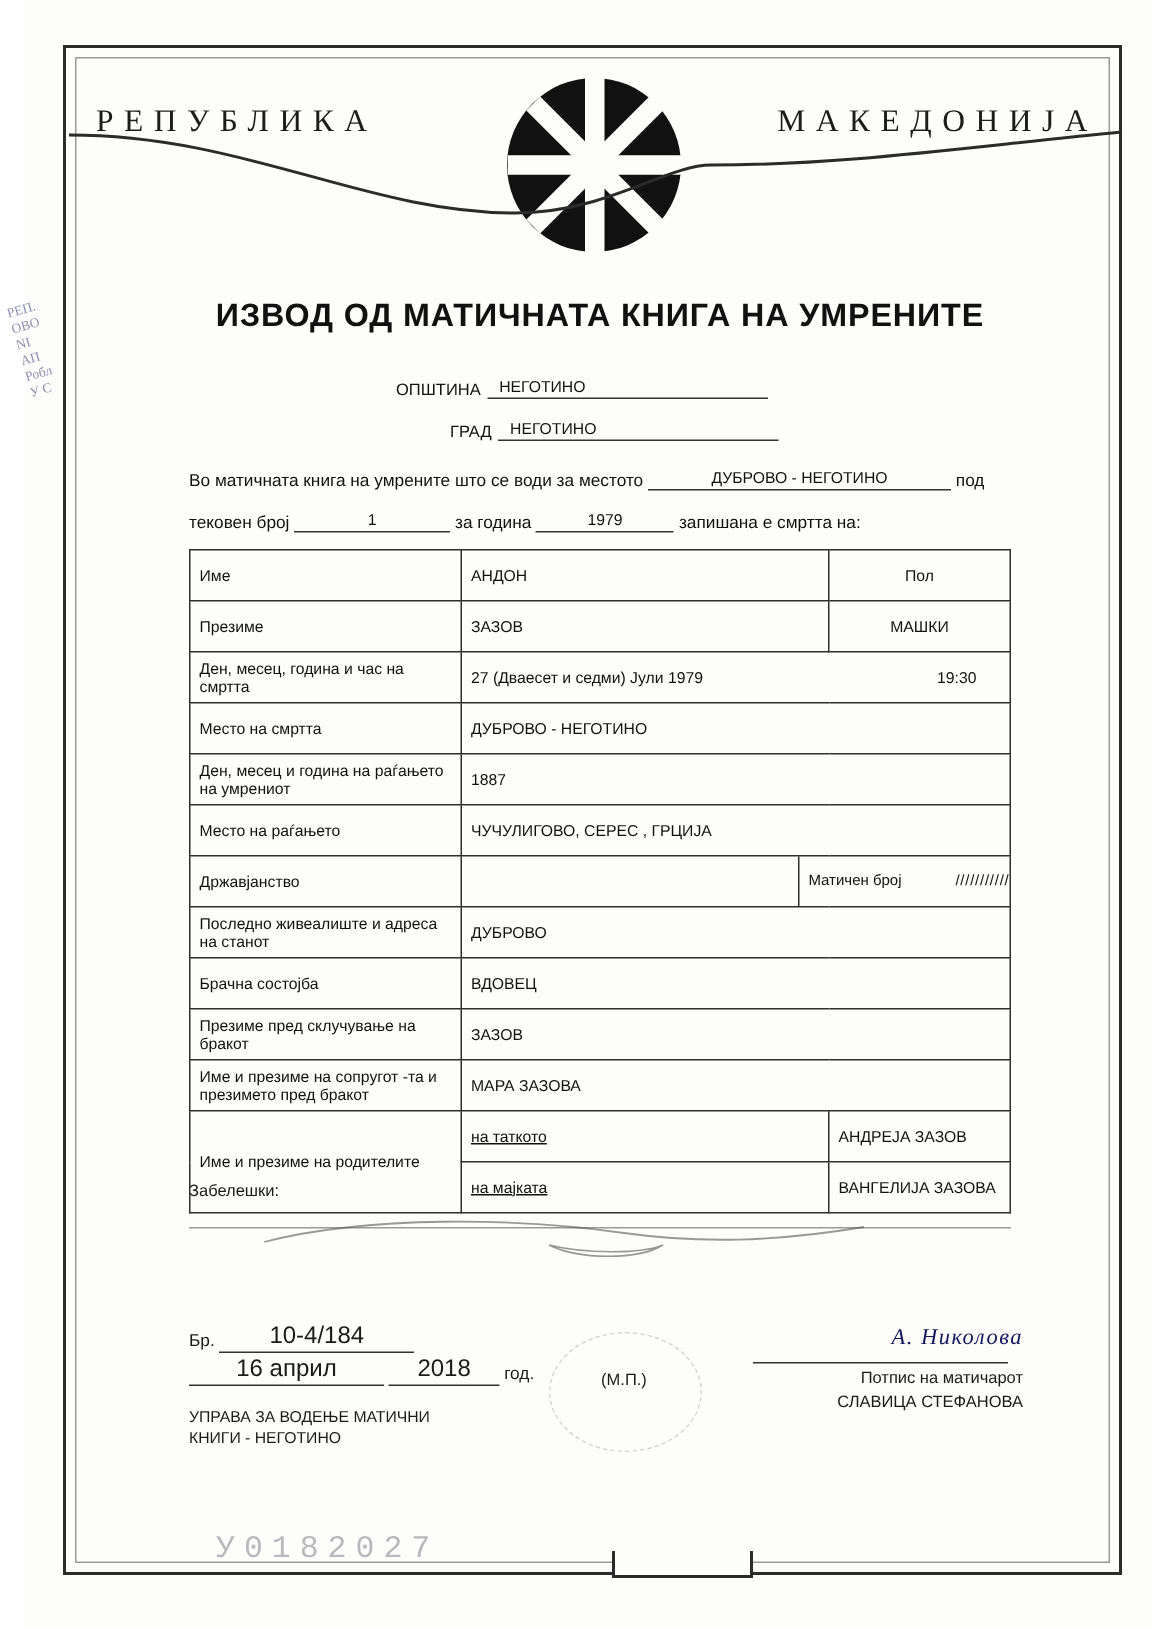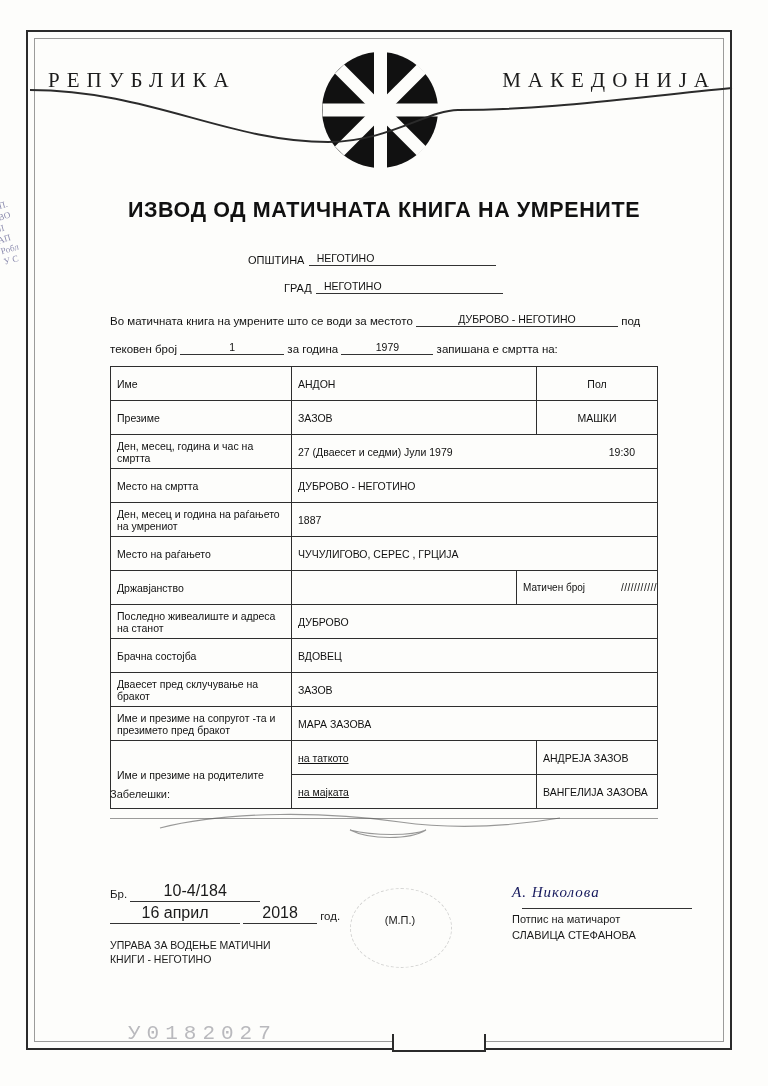--- a/index.html
+++ b/index.html
@@ -12,20 +12,21 @@
     height: 1086px;
     font-family: "Liberation Sans", sans-serif;
     color: #1a1a1a;
     position: relative;
     overflow: hidden;
   }
   .page {
     position: absolute;
     inset: 0;
     background: #fdfdfb;
+    margin-left: 16px;
   }
   
   .frame {
     position: absolute;
     left: 26px;
     top: 30px;
     width: 706px;
     height: 1020px;
     border: 2px solid #2b2b2b;
     box-sizing: border-box;
@@ -279,24 +280,24 @@
   .stamp .mp {
     position: absolute;
     left: 0;
     top: 32px;
     width: 128px;
     text-align: center;
     font-size: 11px;
   }
   .sign-block {
     position: absolute;
-    left: 512px;
+    left: 476px;
     top: 884px;
     width: 190px;
-    text-align: left;
+    text-align: right;
   }
   .sign-script {
     font-family: "Liberation Serif", serif;
     font-style: italic;
     font-size: 15px;
     color: #15185c;
     letter-spacing: 1px;
     height: 24px;
   }
   .sign-rule {
@@ -451,21 +452,21 @@
     </tr>
     <tr>
       <td class="lab tall">Последно живеалиште и адреса на станот</td>
       <td class="val tall" colspan="2">ДУБРОВО</td>
     </tr>
     <tr>
       <td class="lab">Брачна состојба</td>
       <td class="val" colspan="2">ВДОВЕЦ</td>
     </tr>
     <tr>
-      <td class="lab tall">Дваесет пред склучување на бракот</td>
+      <td class="lab tall">Презиме пред склучување на бракот</td>
       <td class="val tall" colspan="2">ЗАЗОВ</td>
     </tr>
     <tr>
       <td class="lab tall">Име и презиме на сопругот -та и презимето пред бракот</td>
       <td class="val tall" colspan="2">МАРА ЗАЗОВА</td>
     </tr>
     <tr>
       <td class="lab" rowspan="2" style="width:76px;height:60px">Име и презиме на родителите</td>
       <td class="two-col-inner">на таткото</td>
       <td class="val">АНДРЕЈА ЗАЗОВ</td>

